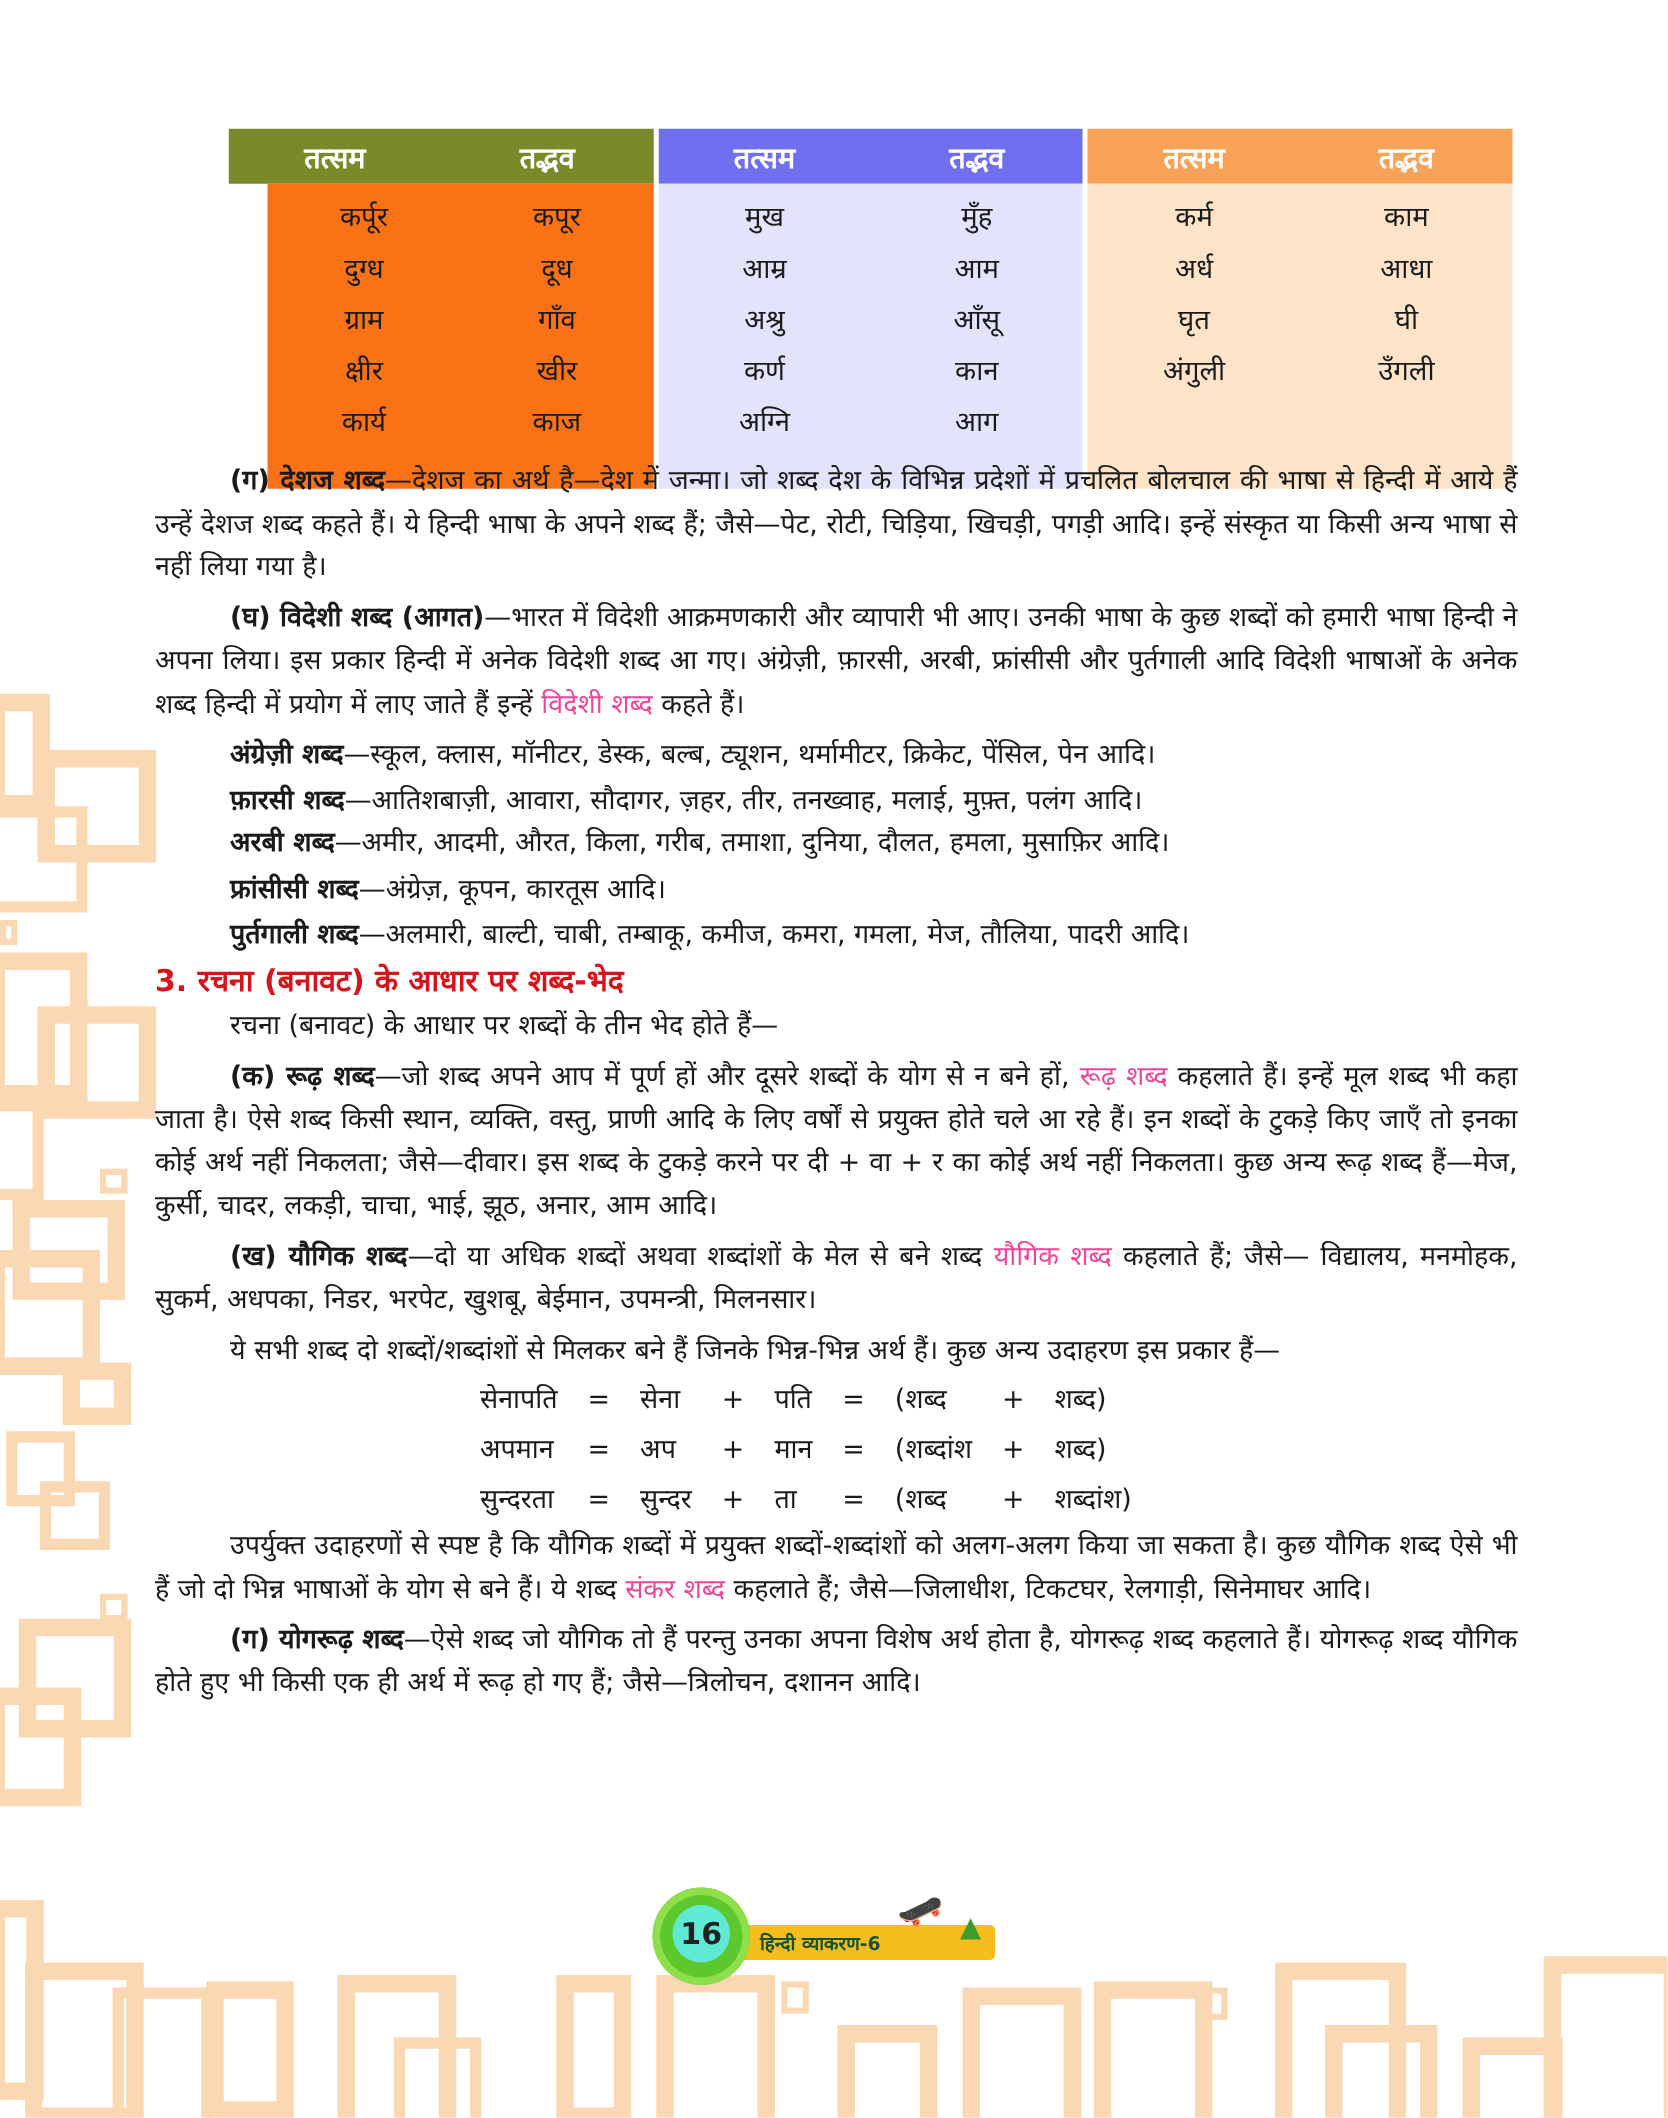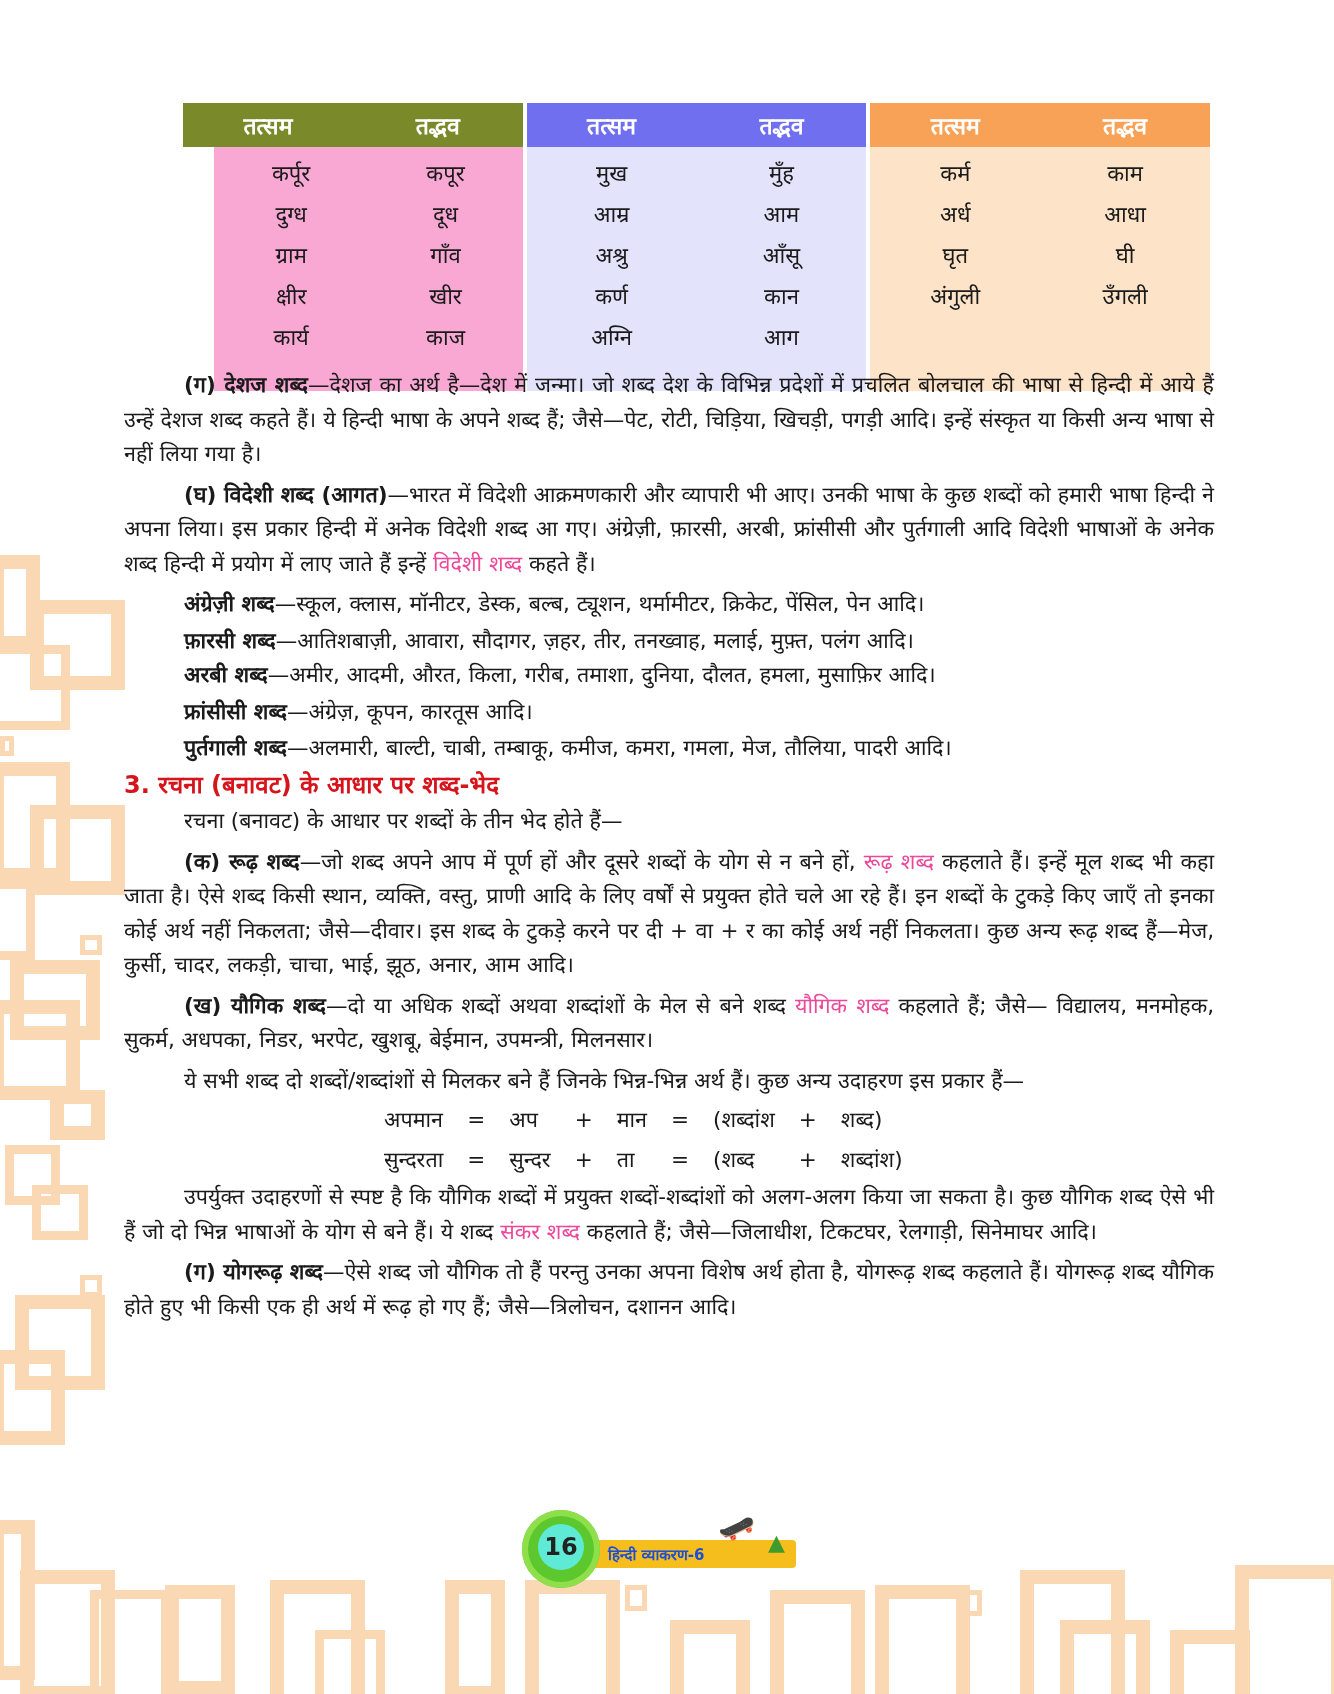--- a/index.html
+++ b/index.html
@@ -53,21 +53,21 @@
     position: absolute; left: 4px; top: 0; width: 78px; height: 78px;
     border-radius: 50%; background: #5cc82e;
     box-shadow: inset 0 0 0 6px #8fdf4a;
   }
   .footer .page-no {
     position: absolute; left: 20px; top: 14px; width: 46px; height: 46px;
     border-radius: 50%; background: #5eead4; display: flex; align-items: center;
     justify-content: center; font-weight: bold; font-size: 24px; color: #222;
   }
   .footer .book {
-    position: absolute; left: 90px; top: 34px; font-size: 15px; font-weight: bold; color: #1d4ed8;
+    position: absolute; left: 90px; top: 34px; font-size: 15px; font-weight: bold; color: #14532d;
   }
   .footer .kid { position: absolute; left: 200px; top: 0; font-size: 30px; }
   .footer .tree { position: absolute; left: 250px; top: 20px; font-size: 22px; color: #3e9b2c; }
 </style>
 </head>
 <body>
 
 <div>
   <div class="deco" style="left:-10px;top:555px;width:50px;height:95px;"></div>
   <div class="deco" style="left:30px;top:600px;width:95px;height:90px;"></div>
@@ -105,21 +105,21 @@
   <div class="deco" style="left:1170px;top:1630px;width:80px;height:80px;"></div>
   <div class="deco" style="left:1235px;top:1565px;width:110px;height:145px;"></div>
 </div>
 
 <div class="word-table">
   <div class="tgroup">
     <div class="thead" style="background:#7a8a2b;">
       <span>तत्सम</span>
       <span>तद्भव</span>
     </div>
-    <div class="tbody" style="background:#f9a8d4;margin-left:31px;">
+    <div class="tbody" style="background:#f97316;margin-left:31px;">
       <div class="trow">
           <span>कर्पूर</span>
           <span>कपूर</span>
         </div>
       <div class="trow">
           <span>दुग्ध</span>
           <span>दूध</span>
         </div>
       <div class="trow">
           <span>ग्राम</span>
@@ -211,20 +211,31 @@
     <b>(क) रूढ़ शब्द</b><span>—जो शब्द अपने आप में पूर्ण हों और दूसरे शब्दों के योग से न बने हों, </span><span class="hl">रूढ़ शब्द</span><span> कहलाते हैं। इन्हें मूल शब्द भी कहा जाता है। ऐसे शब्द किसी स्थान, व्यक्ति, वस्तु, प्राणी आदि के लिए वर्षों से प्रयुक्त होते चले आ रहे हैं। इन शब्दों के टुकड़े किए जाएँ तो इनका कोई अर्थ नहीं निकलता; जैसे—दीवार। इस शब्द के टुकड़े करने पर दी + वा + र का कोई अर्थ नहीं निकलता। कुछ अन्य रूढ़ शब्द हैं—मेज, कुर्सी, चादर, लकड़ी, चाचा, भाई, झूठ, अनार, आम आदि।</span>
   </p>
   <div class="gap"></div>
   <p class="indent">
     <b>(ख) यौगिक शब्द</b><span>—दो या अधिक शब्दों अथवा शब्दांशों के मेल से बने शब्द </span><span class="hl">यौगिक शब्द</span><span> कहलाते हैं; जैसे— विद्यालय, मनमोहक, सुकर्म, अधपका, निडर, भरपेट, खुशबू, बेईमान, उपमन्त्री, मिलनसार।</span>
   </p>
   <div class="gap"></div>
   <p class="sub">ये सभी शब्द दो शब्दों/शब्दांशों से मिलकर बने हैं जिनके भिन्न-भिन्न अर्थ हैं। कुछ अन्य उदाहरण इस प्रकार हैं—</p>
   <table class="eq-table">
     <tbody>
+        <tr>
+      <td>सेनापति</td>
+          <td>=</td>
+          <td>सेना</td>
+          <td>+</td>
+          <td>पति</td>
+          <td>=</td>
+          <td>(शब्द</td>
+          <td>+</td>
+          <td>शब्द)</td>
+    </tr>
     <tr>
       <td>अपमान</td>
           <td>=</td>
           <td>अप</td>
           <td>+</td>
           <td>मान</td>
           <td>=</td>
           <td>(शब्दांश</td>
           <td>+</td>
           <td>शब्द)</td>

